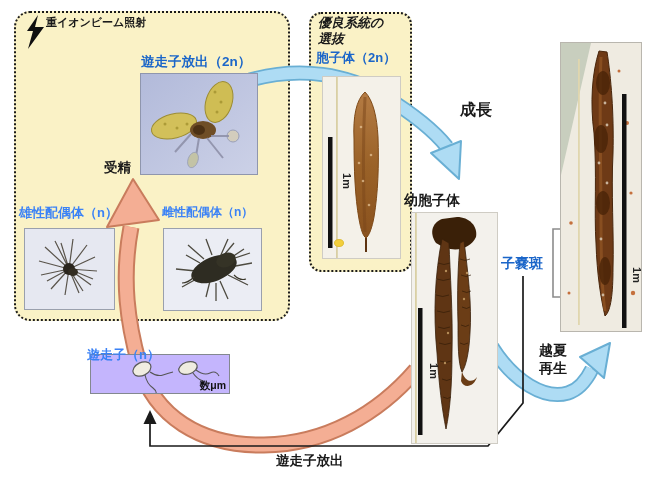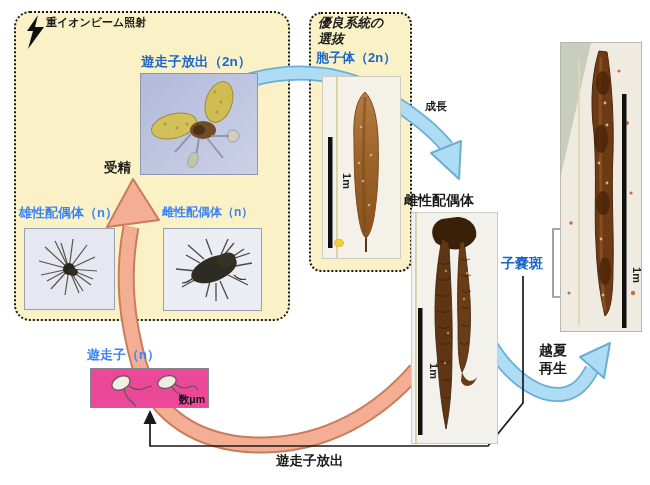--- a/index.html
+++ b/index.html
@@ -8,22 +8,22 @@
   .dashbox{position:absolute;border:2.5px dotted #1b1b1b;background:#FAF2C6;z-index:1;}
   .photo{position:absolute;z-index:3;overflow:hidden;}
   .photo svg{display:block;}
   .lbl{position:absolute;z-index:5;font-weight:700;color:#1a1a1a;line-height:1.25;white-space:nowrap;}
   .lbl.blue{color:#1B66C9;}
   .lbl.red{color:#3b82f6;}
   .lbl.wrap{white-space:normal;font-style:italic;}
   .lbl.pre{white-space:pre-line;}
   #arrowlayer{position:absolute;left:0;top:0;z-index:2;}
   #boltwrap{position:absolute;left:24px;top:15px;z-index:5;}
-  .zoobox{position:absolute;left:90px;top:368px;width:117px;height:38px;background:#ec4899;
-          border:1.5px solid #83888f;z-index:3;}
+  .zoobox{position:absolute;left:90px;top:354px;width:117px;height:38px;background:#c4b5fd;
+          border:1.5px solid #83888f;z-index:3;padding-left:21px;}
   .zooscale{position:absolute;right:3px;bottom:0px;font-size:10.5px;font-weight:700;color:#111;z-index:6;}
 </style>
 </head>
 <body>
 
 <div class="stage">
 
   <div class="dashbox" style="left:14px;top:11px;width:272px;height:306px;border-radius:16px;"></div>
   <div class="dashbox" style="left:309px;top:12px;width:99px;height:256px;border-radius:12px;"></div>
 
@@ -203,22 +203,22 @@
 
   <div class="lbl" style="left:46px;top:16px;font-size:11px;">重イオンビーム照射</div>
   <div class="lbl blue" style="left:141px;top:54px;font-size:13.5px;">遊走子放出（2n）</div>
   <div class="lbl" style="left:104px;top:160px;font-size:13.5px;">受精</div>
   <div class="lbl red" style="left:19px;top:205px;font-size:13px;">雄性配偶体（n）</div>
   <div class="lbl red" style="left:162px;top:205px;font-size:12px;">雌性配偶体（n）</div>
 
   <div class="lbl wrap" style="left:318px;top:15px;font-size:13px;width:70px;">優良系統の選抜</div>
   <div class="lbl blue" style="left:316px;top:50px;font-size:13px;">胞子体（2n）</div>
 
-  <div class="lbl" style="left:425px;top:100px;font-size:11px;">成長</div>
-  <div class="lbl" style="left:404px;top:192px;font-size:14px;">雌性配偶体</div>
+  <div class="lbl" style="left:460px;top:100px;font-size:16px;">成長</div>
+  <div class="lbl" style="left:404px;top:192px;font-size:14px;">幼胞子体</div>
   <div class="lbl blue" style="left:501px;top:255px;font-size:14px;">子嚢斑</div>
   <div class="lbl pre" style="left:539px;top:342px;font-size:14px;width:40px;">越夏
 再生</div>
 
   <div class="lbl red" style="left:87px;top:347px;font-size:13px;">遊走子（n）</div>
   <div class="lbl" style="left:276px;top:453px;font-size:13.5px;text-align:center;">遊走子放出</div>
 
 </div>
 
 </body></html>

